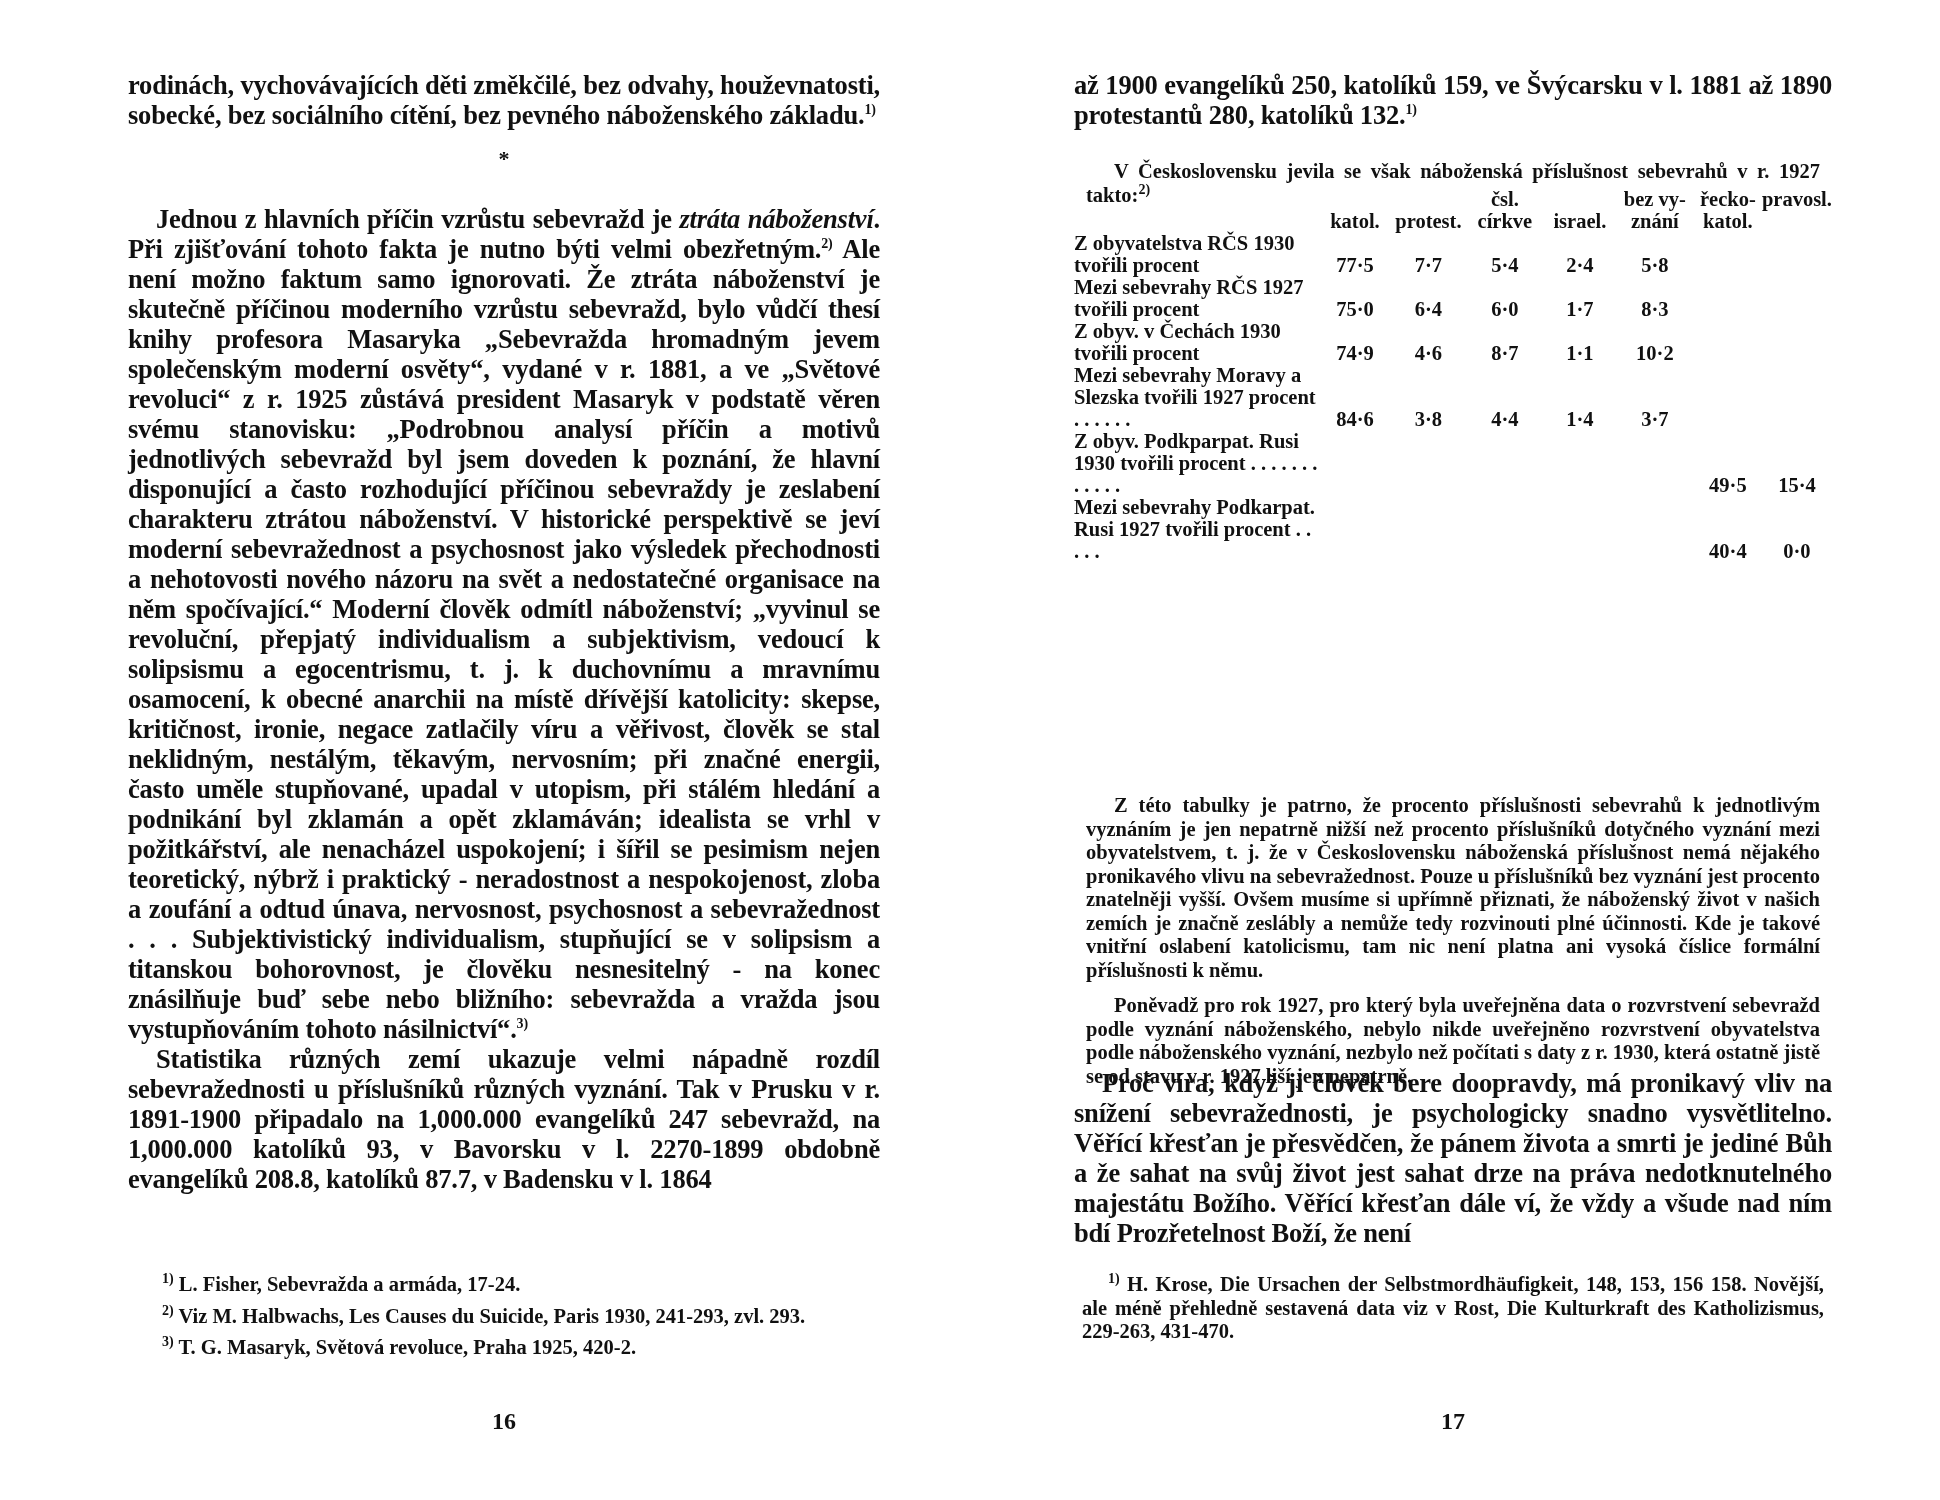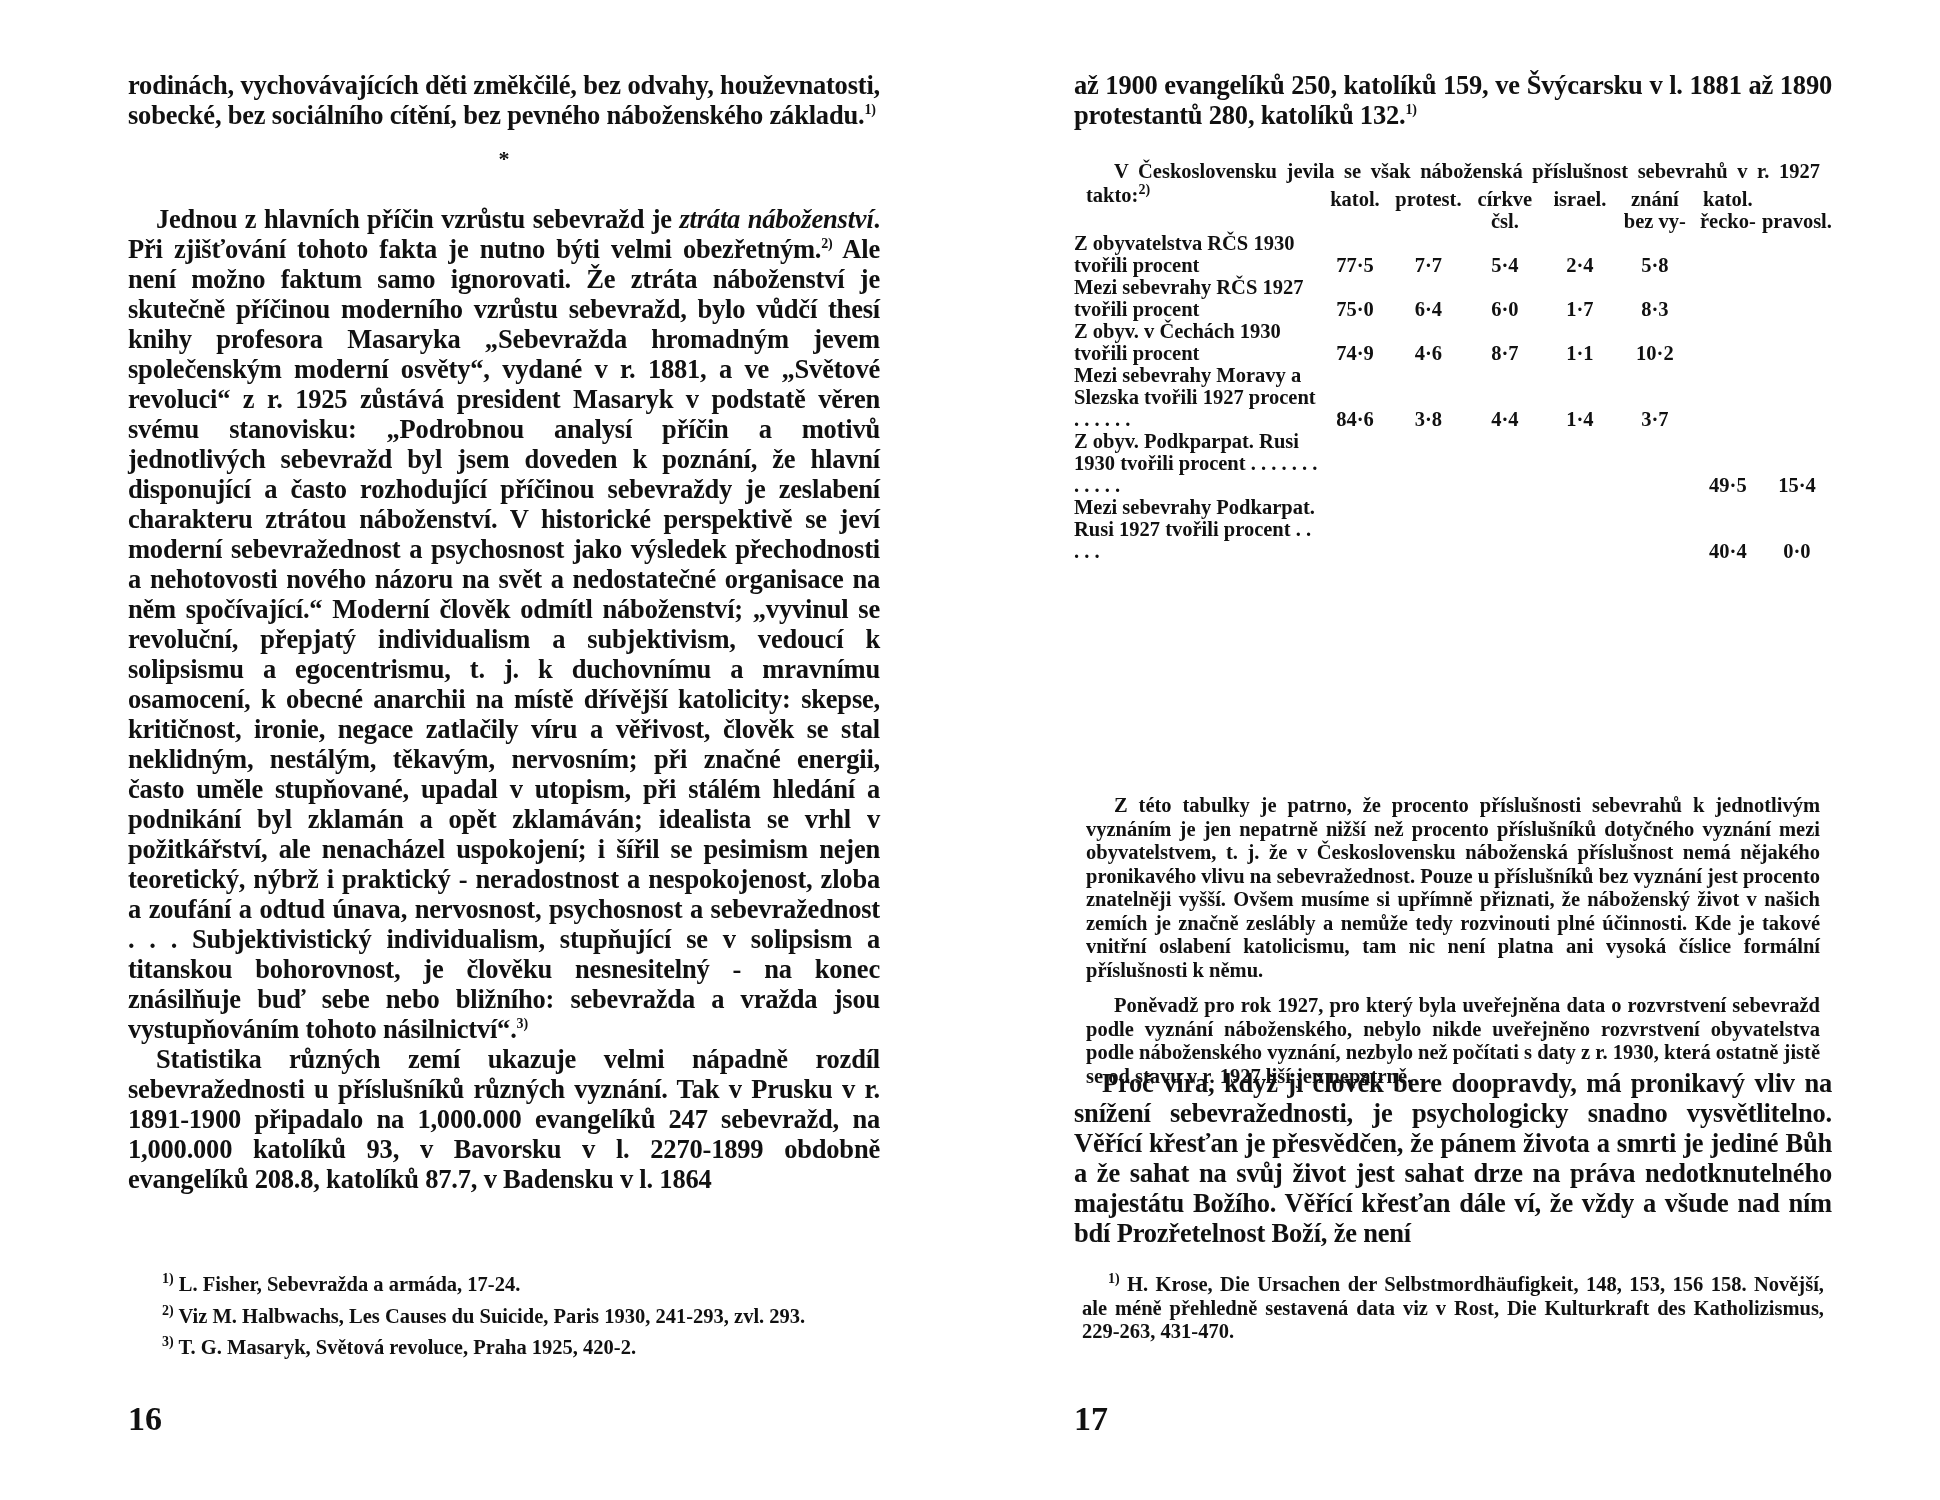--- a/index.html
+++ b/index.html
@@ -11,21 +11,21 @@
   .body p { margin:0; }
   .indent { text-indent:28px; }
   .star { text-align:center; font-size:22px; margin:14px 0 30px 0; }
   em { font-style:italic; }
   sup { font-size:14px; vertical-align:super; line-height:0; }
   .small { font-size:20.5px; line-height:23.5px; text-align:justify; font-weight:bold; }
   .small p { margin:12px; }
   .fn { font-size:20.5px; line-height:23.5px; font-weight:bold; text-align:justify; }
   .fn p { margin:8px; }
   .fn .it { text-indent:26px; }
-  .pagenum { position:absolute; font-size:34px; font-weight:bold; width:100%; text-align:left; }
+  .pagenum { position:absolute; font-size:24px; font-weight:bold; width:100%; text-align:center;margin-top:8px; }
   table.stat { border-collapse:collapse; font-size:20.5px; line-height:22px; font-weight:bold; width:758px; }
   table.stat td { padding:0; vertical-align:bottom; }
   table.stat td.lbl { width:245px; text-align:left; }
   table.stat td.num { text-align:center; }
   table.stat thead td { text-align:center; vertical-align:bottom; }
   .grp td { padding-top:10px; }
 </style>
 </head>
 <body>
 
@@ -60,37 +60,37 @@
         <col style="width:75px">
         <col style="width:78px">
         <col style="width:72px">
         <col style="width:78px">
         <col style="width:68px">
         <col style="width:70px">
     </colgroup>
     <thead>
       <tr>
         <td class="lbl"></td>
+        <td></td>
+        <td></td>
+        <td>čsl.</td>
+        <td></td>
+        <td>bez vy-</td>
+        <td>řecko-</td>
+        <td>pravosl.</td>
+      </tr>
+      <tr>
+        <td class="lbl"></td>
         <td>katol.</td>
         <td>protest.</td>
         <td>církve</td>
         <td>israel.</td>
         <td>znání</td>
         <td>katol.</td>
         <td></td>
-      </tr>
-      <tr>
-        <td class="lbl"></td>
-        <td></td>
-        <td></td>
-        <td>čsl.</td>
-        <td></td>
-        <td>bez vy-</td>
-        <td>řecko-</td>
-        <td>pravosl.</td>
       </tr>
     </thead>
     <tbody id="stat-body">
         <tr>
           <td class="lbl">Z obyvatelstva RČS 1930 tvořili procent</td>
           <td class="num">77·5</td>
           <td class="num">7·7</td>
           <td class="num">5·4</td>
           <td class="num">2·4</td>
           <td class="num">5·8</td>

